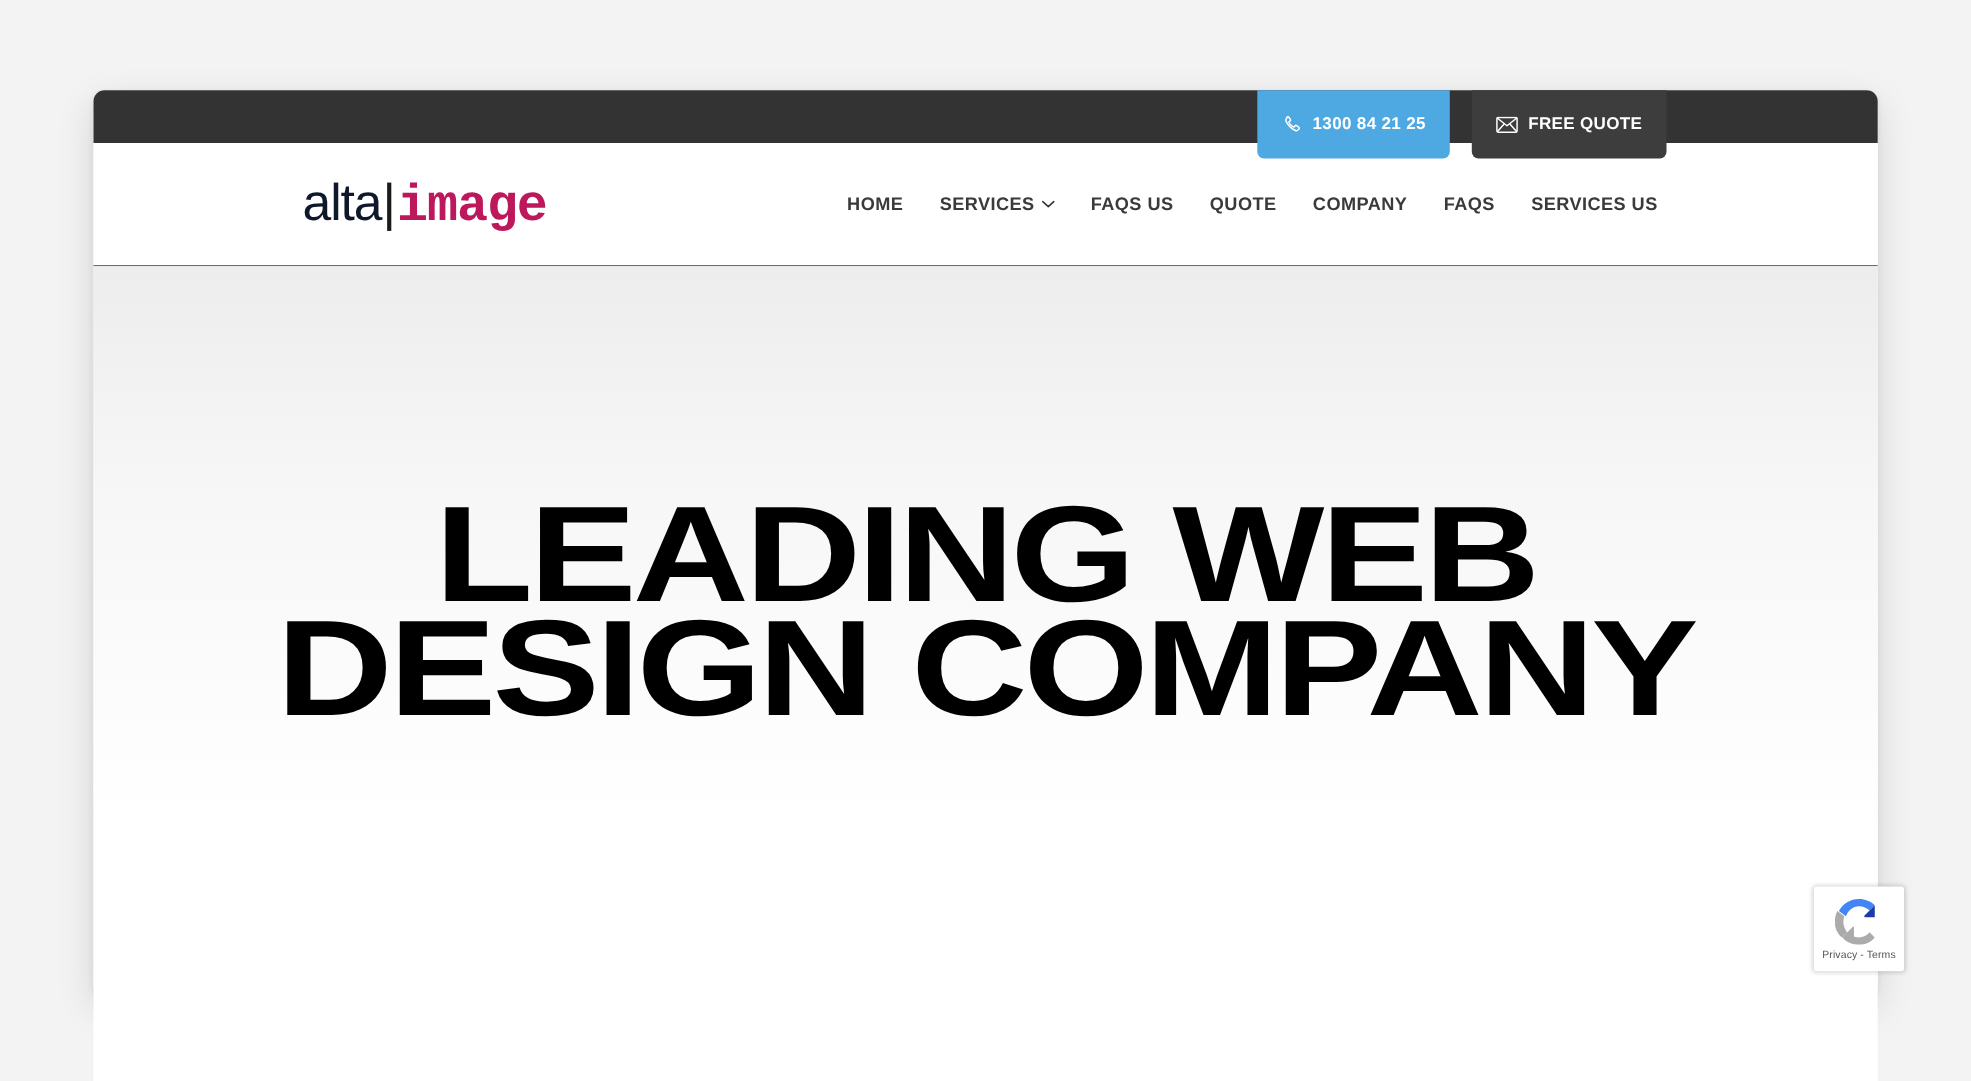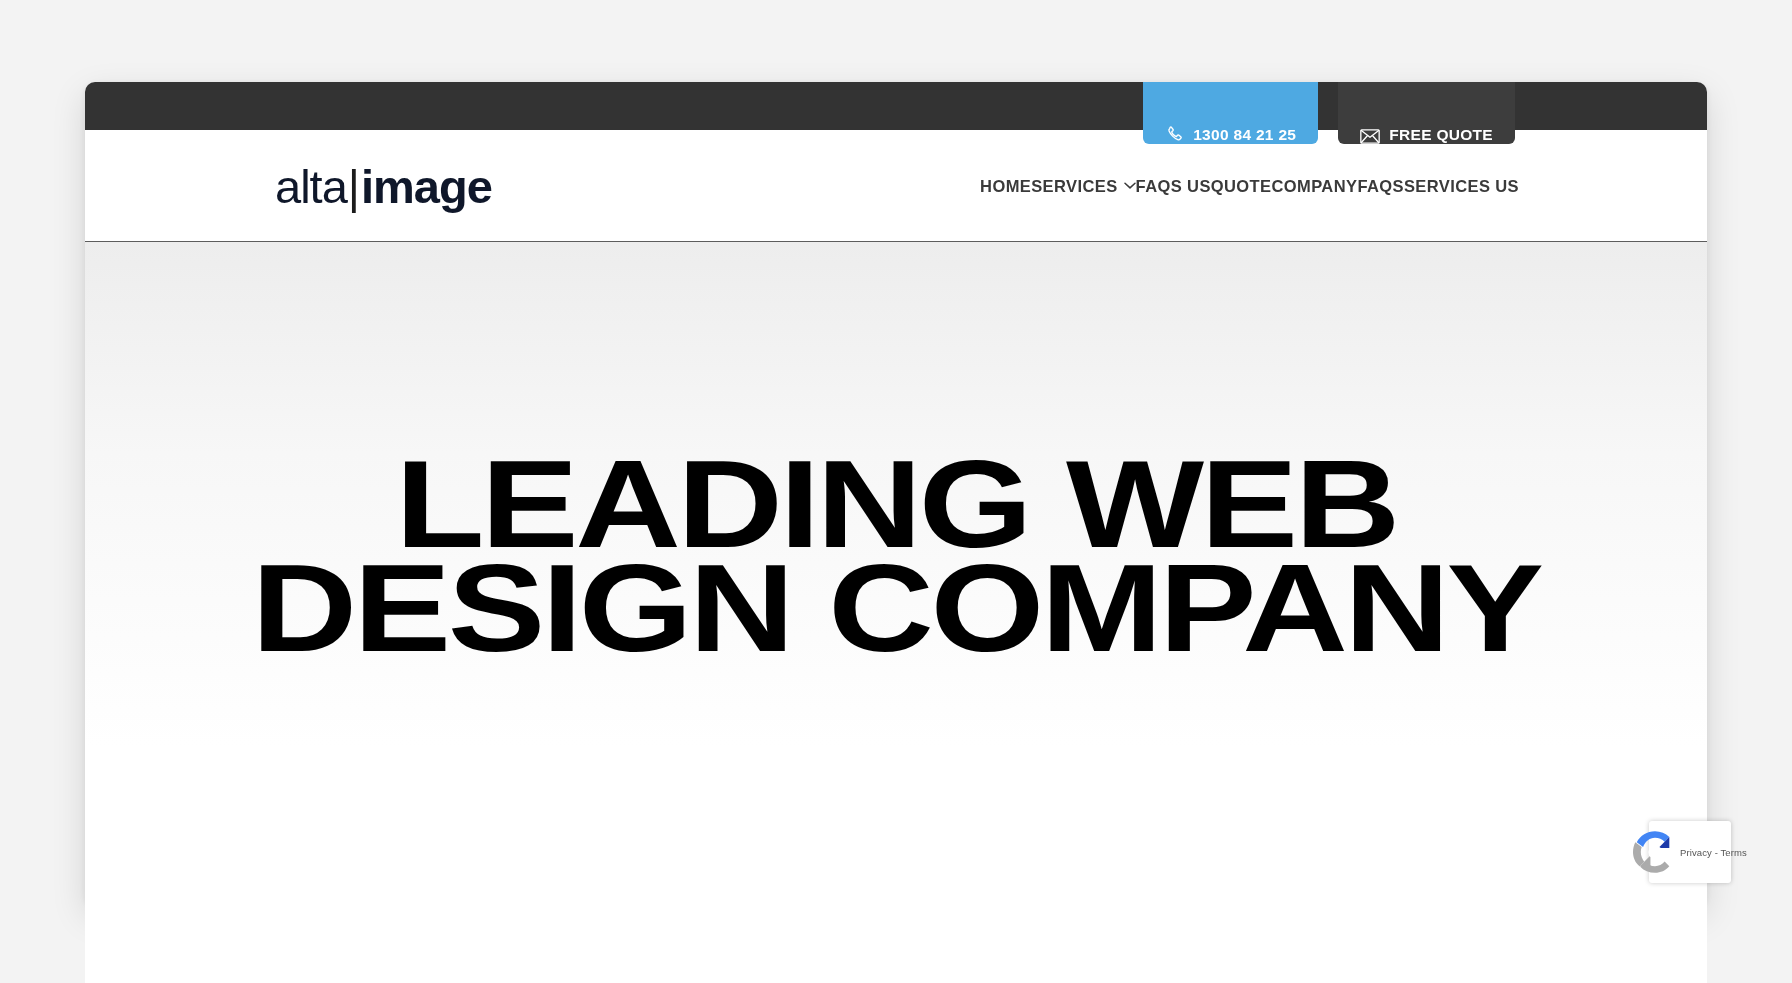--- a/index.html
+++ b/index.html
@@ -38,21 +38,21 @@
     position: absolute;
     right: 192px;
     top: 0;
     height: 48px;
     display: flex;
     align-items: stretch;
     z-index: 6;
   }
   .tb-btn {
     display: flex;
-    align-items: flex-end;
+    align-items: center;
     gap: 9px;
     padding: 0 22px;
     height: 62px;
     color: #ffffff;
     font-size: 15.5px;
     font-weight: bold;
     letter-spacing: 0.3px;
     white-space: nowrap;
     cursor: pointer;
     border-radius: 0 0 6px 6px;
@@ -80,29 +80,30 @@
     top: 50%;
     transform: translateY(-50%);
     font-size: 47px;
     line-height: 1;
     white-space: nowrap;
     user-select: none;
     cursor: pointer;
   }
   #logo .alta   { color: #0f172a; font-weight: 400; letter-spacing: -1px; }
   #logo .bar    { color: #1b1b1b; font-weight: 300; margin: 0 1px; }
-  #logo .image  { color: #0f172a; font-weight: bold; letter-spacing: -1px; }
+  #logo .image  { color: #be185d; font-weight: bold; letter-spacing: -1px; font-family: Liberation Mono, monospace; }
 
   #main-nav {
     position: absolute;
-    right: 188px;
+    right: 200px;
     top: 50%;
     transform: translateY(-50%);
     display: flex;
     align-items: center;
+    gap: 33px;
     justify-content: space-between;
   }
   .nav-item {
     display: flex;
     align-items: center;
     gap: 6px;
     color: #3a3a3a;
     font-size: 16.5px;
     font-weight: bold;
     letter-spacing: 0.4px;
@@ -137,26 +138,26 @@
     white-space: nowrap;
   }
   #hero-headline .hl-line { display: block; }
 
   
   #recaptcha-badge {
     position: absolute;
     right: -24px;
     bottom: 22px;
     width: 82px;
-    height: 62px;
+    height: 77px;
     background: #ffffff;
     border-radius: 3px;
     box-shadow: 0 0 5px rgba(0,0,0,0.22);
     display: flex;
-    flex-direction: row;
+    flex-direction: column;
     align-items: center;
     justify-content: center;
     gap: 3px;
     z-index: 20;
     cursor: pointer;
   }
   #recaptcha-badge .rc-text {
     font-size: 9.5px;
     color: #555555;
     white-space: nowrap;

